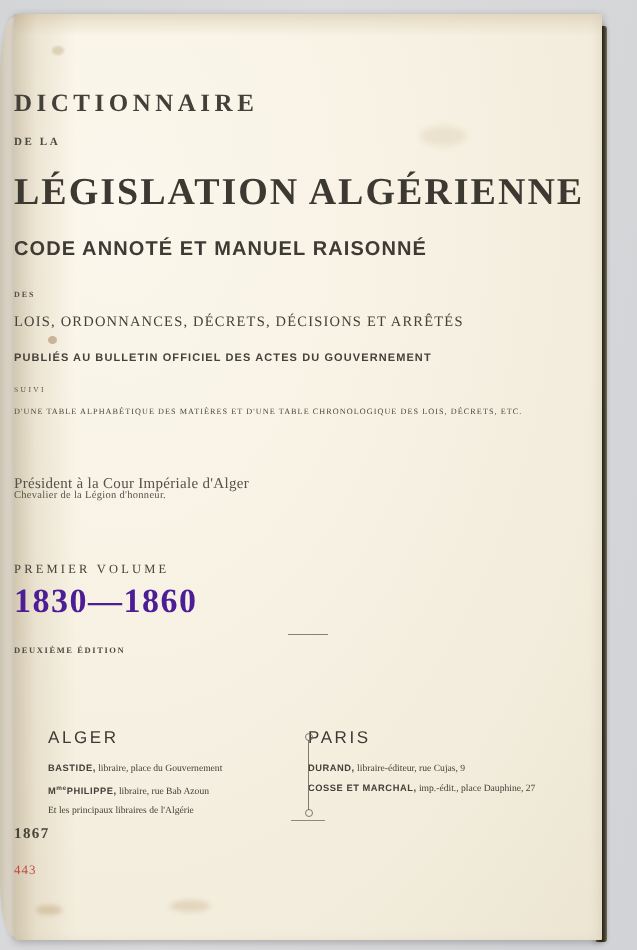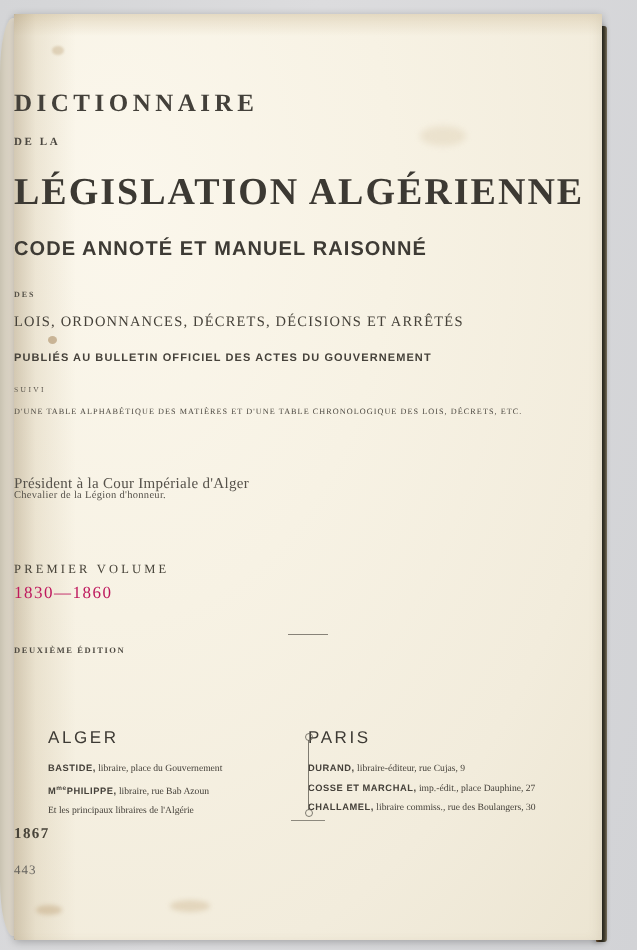--- a/index.html
+++ b/index.html
@@ -205,24 +205,24 @@
   }
 
   .t-volume {
     position: absolute; top: 548px; left: 0; right: 0;
     font-size: 12.5px;
     letter-spacing: 3.2px;
     color: #474339;
   }
   .t-years {
     position: absolute; top: 569px; left: 0; right: 0;
-    font-size: 17px;
+    font-size: 34px;
     letter-spacing: 1.5px;
-    font-weight: 400;
-    color: #be185d;
+    font-weight: 700;
+    color: #4c1d95;
   }
   .rule-small {
     position: absolute; top: 620px; left: 50%;
     transform: translateX(-50%);
     width: 40px; height: 1px;
     background: #6b675e;
     opacity: .8;
   }
   .t-edition {
     position: absolute; top: 631px; left: 0; right: 0;
@@ -302,21 +302,21 @@
     position: absolute; top: 812px; left: 0; right: 0;
     font-size: 15px;
     letter-spacing: 1.4px;
     font-weight: 700;
     color: #474339;
   }
   .t-pencil {
     position: absolute; top: 848px; left: 0; right: 0;
     font-size: 13px;
     letter-spacing: 1px;
-    color: #404040;
+    color: #b91c1c;
     opacity: .75;
     font-family: "Liberation Serif", serif;
   }
 </style>
 </head>
 <body>
 
 <div class="photo">
   <div class="backdrop"></div>
   <div class="binding"></div>
@@ -384,23 +384,20 @@
         <div class="pub-city">PARIS</div>
 
         <div class="pub-line">
           <b>DURAND,</b><span> libraire-éditeur, rue Cujas, 9</span>
         </div>
 
         <div class="pub-line">
           <b>COSSE ET MARCHAL,</b><span> imp.-édit., place Dauphine, 27</span>
         </div>
 
-        <div class="pub-line">
-          <b>CHALLAMEL,</b><span> libraire commiss., rue des Boulangers, 30</span>
-        </div>
       </div>
     </div>
 
     <div class="divider">
       <div class="dot top"></div>
       <div class="bar"></div>
       <div class="dot bot"></div>
     </div>
 
     <div class="rule-year"></div>

